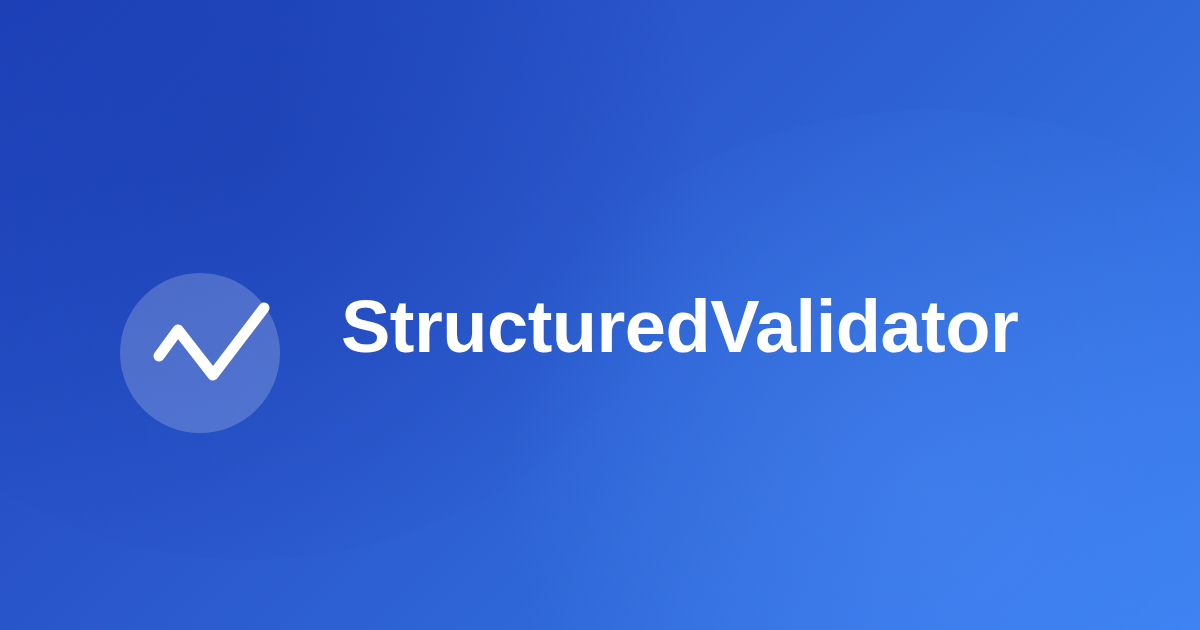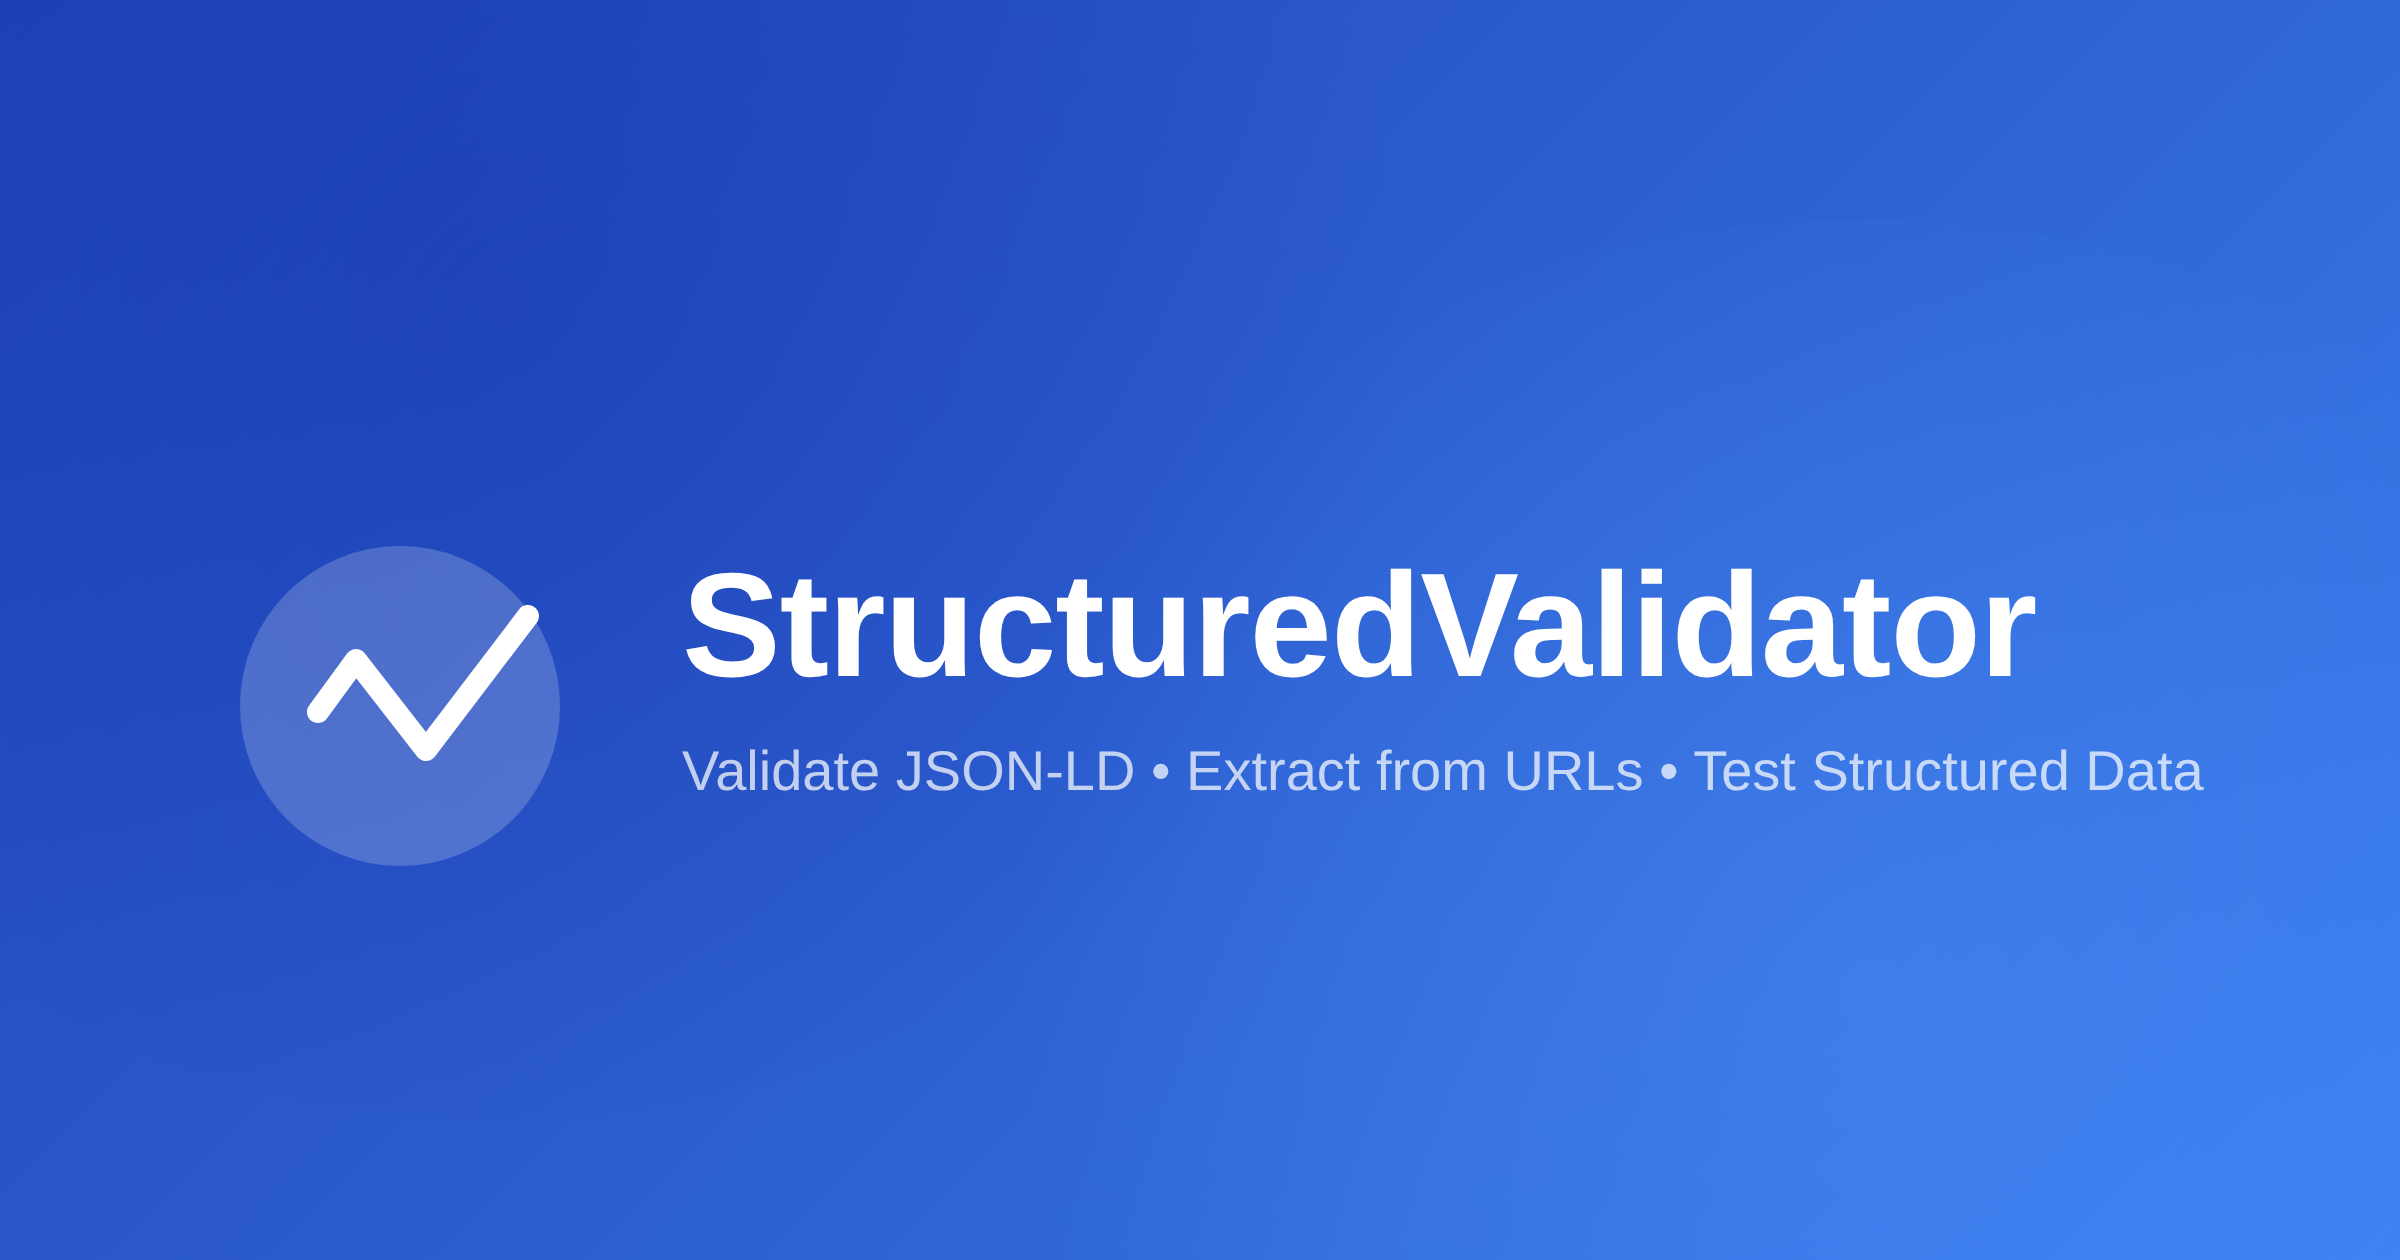--- a/index.html
+++ b/index.html
@@ -130,17 +130,16 @@
         <svg viewBox="0 0 160 160" xmlns="http://www.w3.org/2000/svg" aria-hidden="true">
           <polyline points="39,83 58,57 93,102 144,35" fill="none" stroke="#ffffff" stroke-width="11" stroke-linecap="round" stroke-linejoin="round"></polyline>
         </svg>
       </span>
     </div>
 
     <div class="hero-text">
       <h1 class="brand-title">StructuredValidator</h1>
 
 
-      <p class="brand-tagline">Validate JSON-LD • Extract from URLs • Test Structured Data</p>
     </div>
 
   </div>
 </div>
 
 </body></html>

